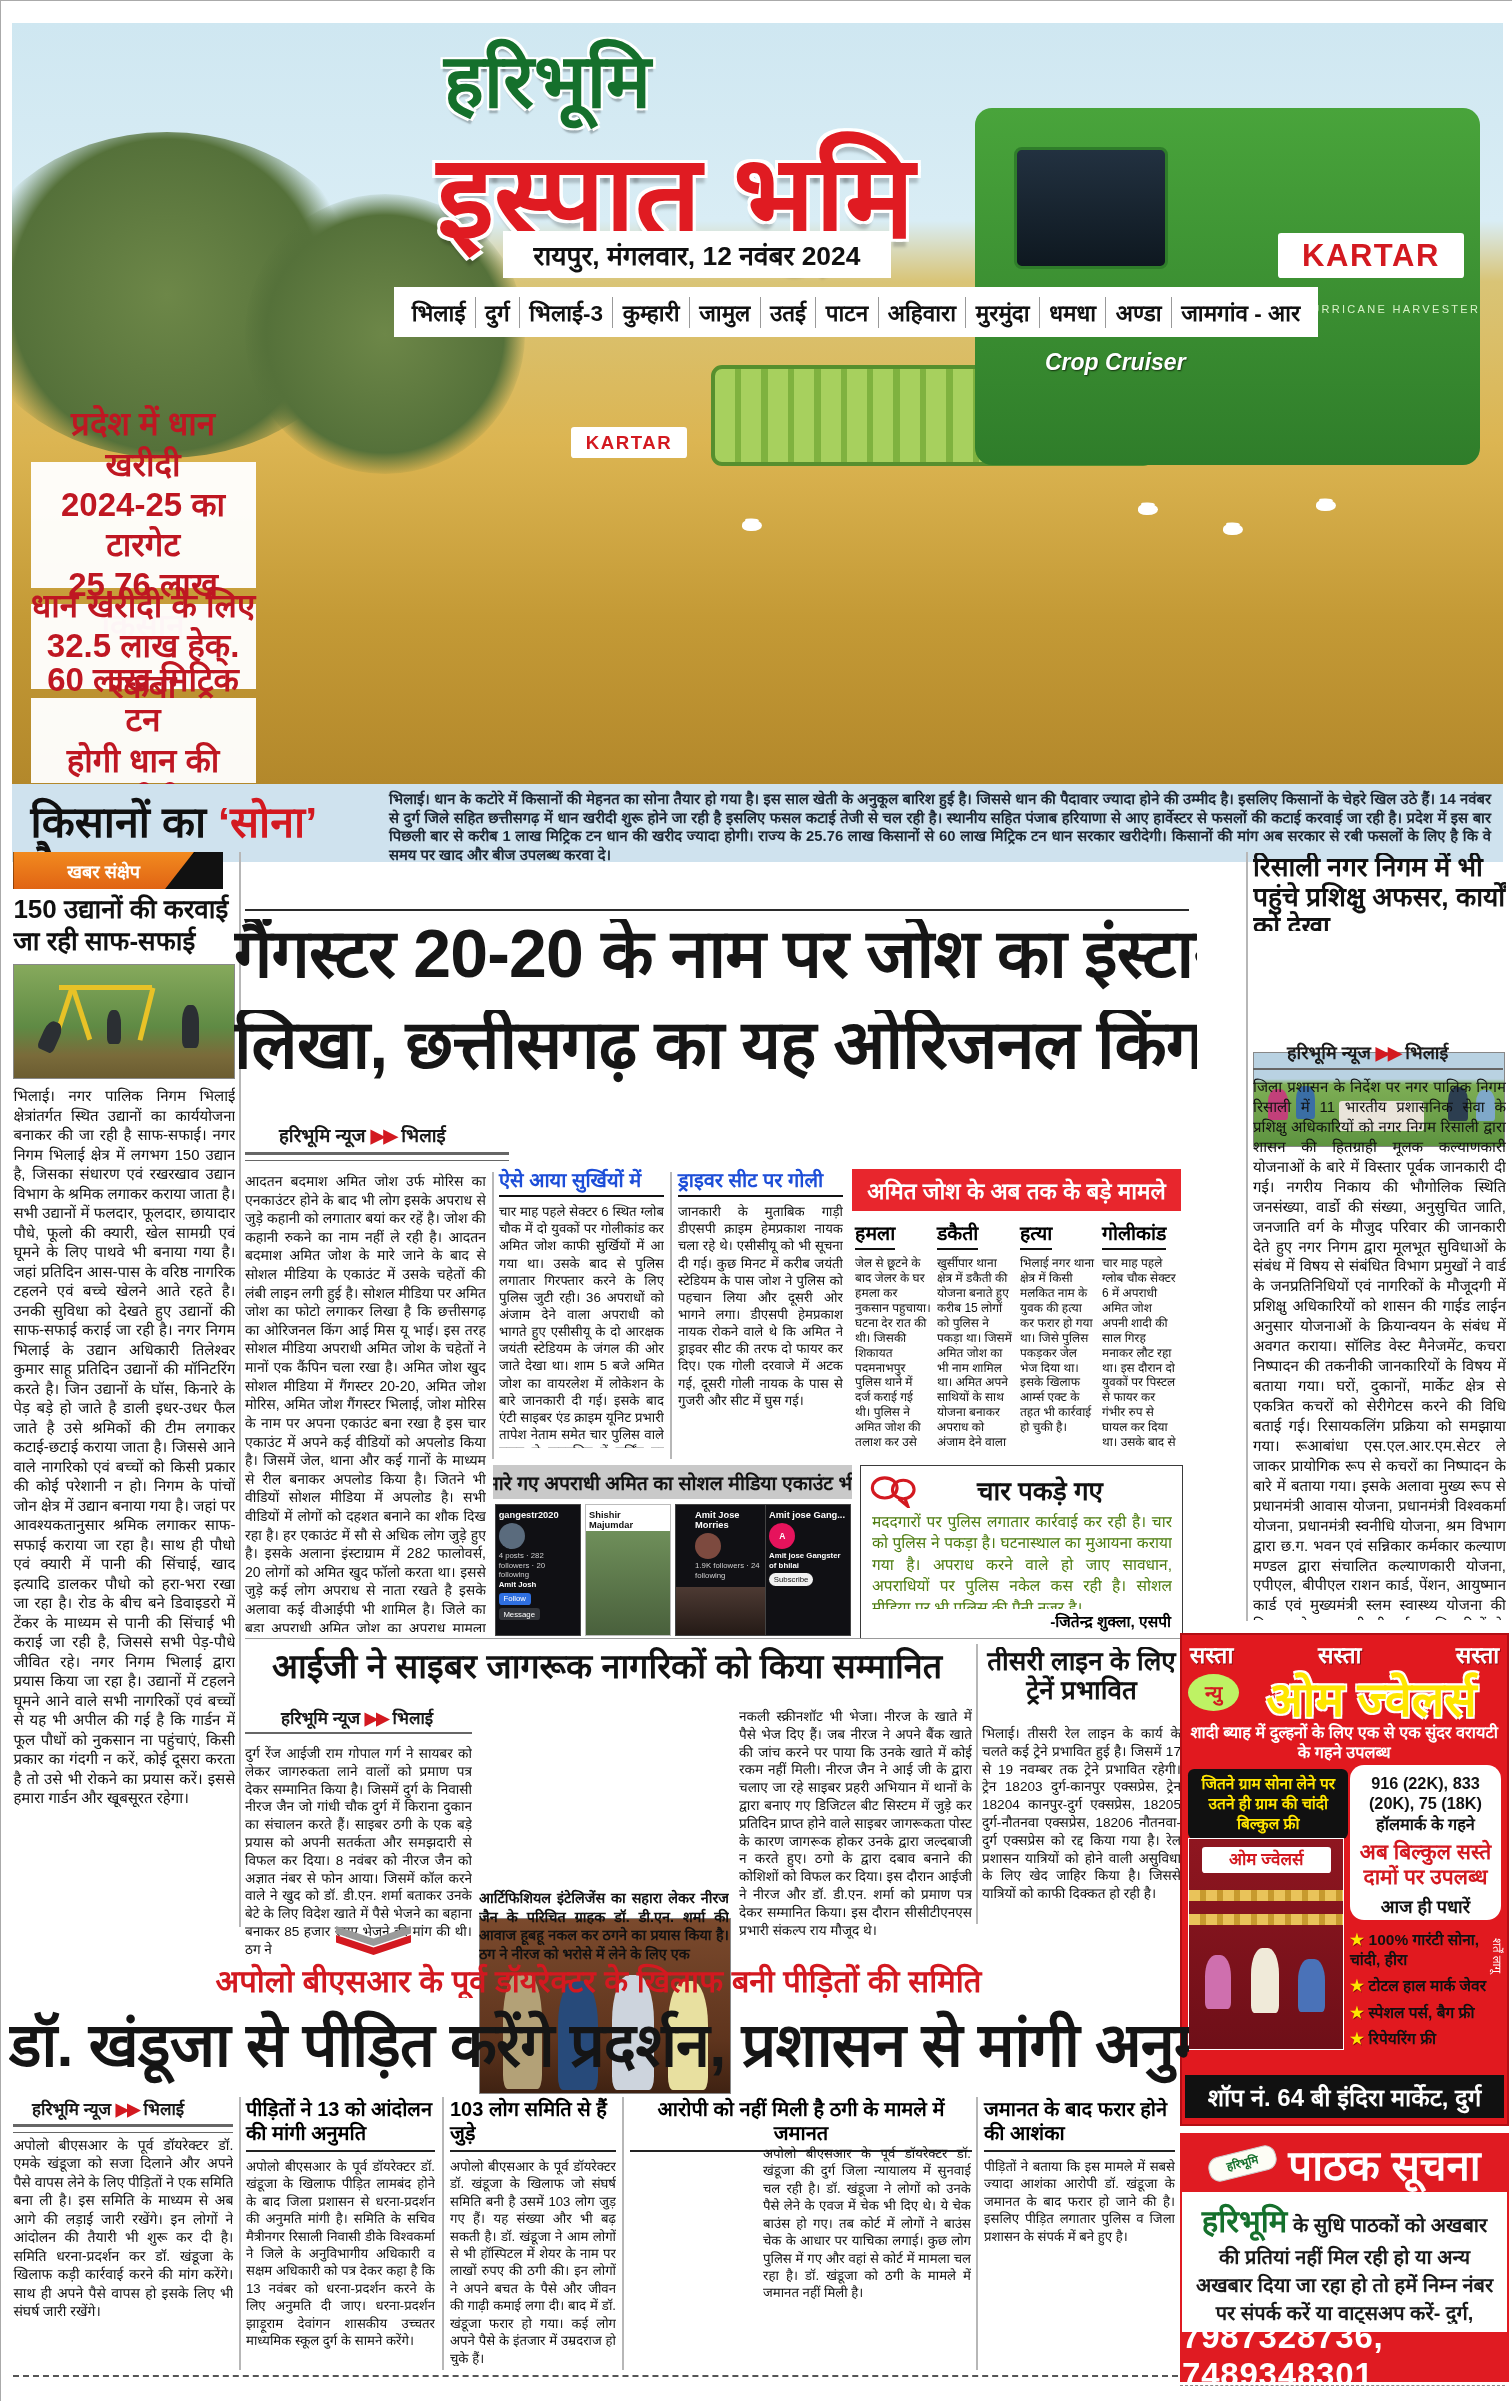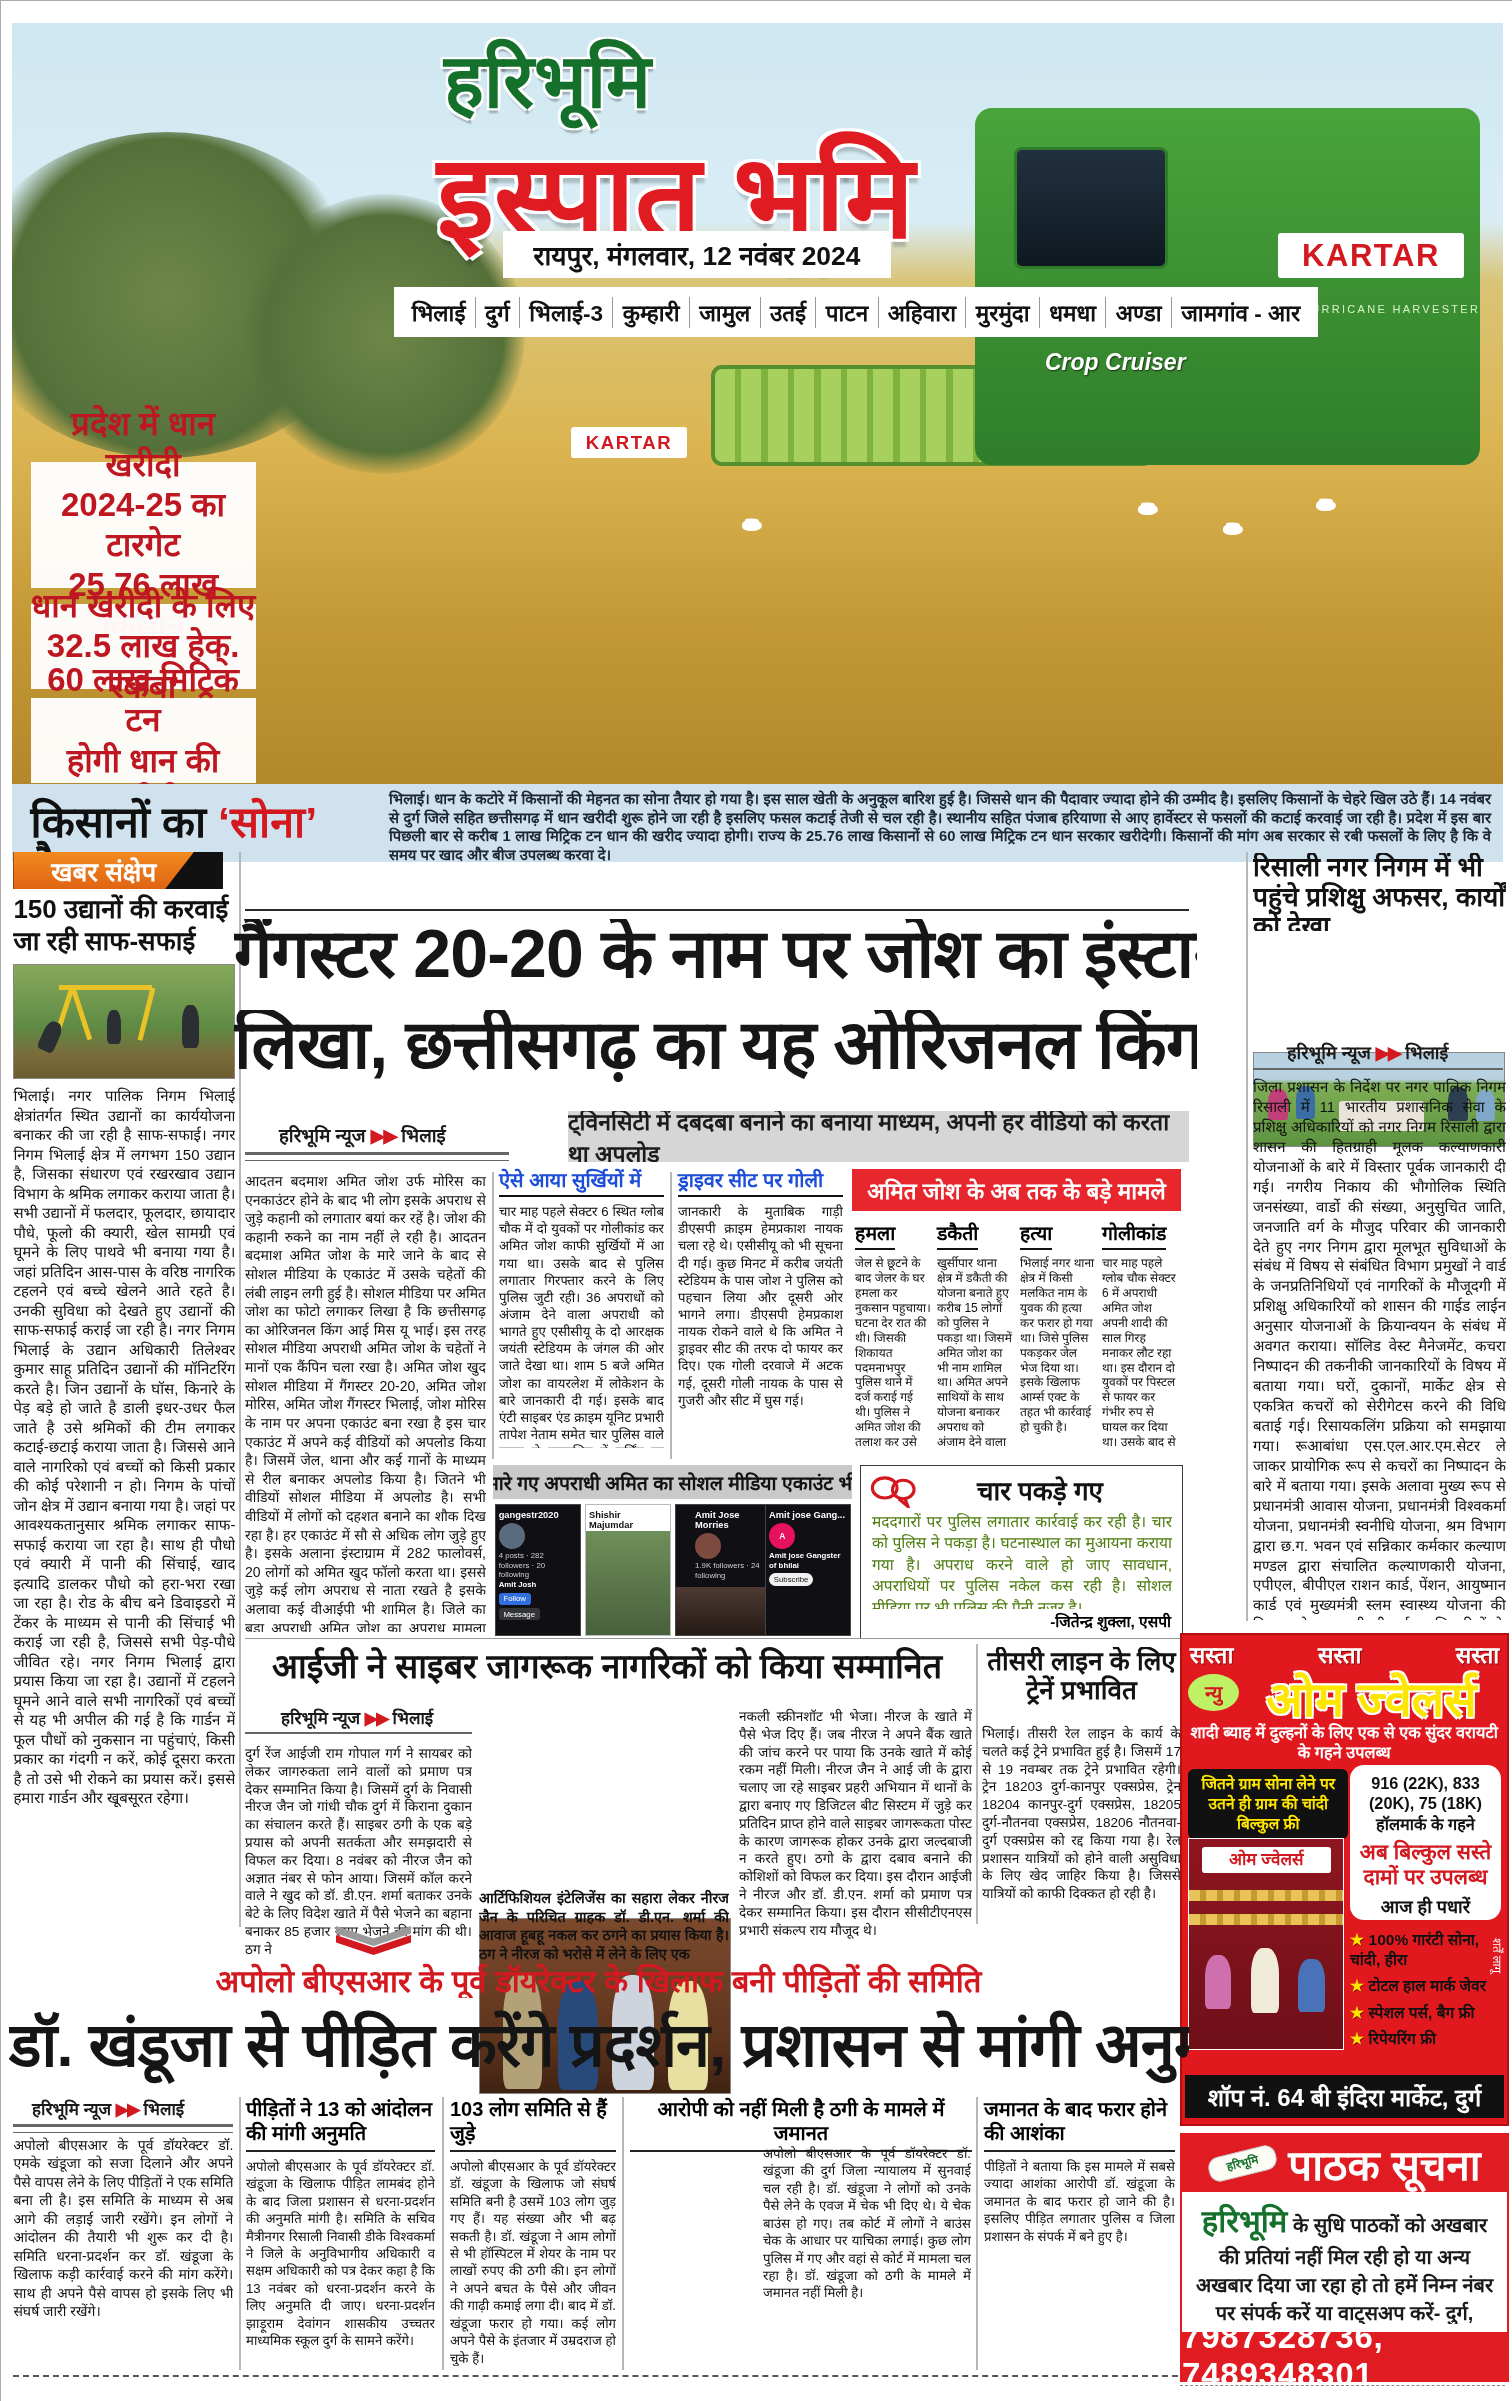--- a/index.html
+++ b/index.html
@@ -34,21 +34,21 @@
   .hibox{background:rgba(255,255,255,.96);display:flex;flex-direction:column;align-items:center;justify-content:center;
          font-size:33px;font-weight:bold;color:#bf1722;line-height:1.22;text-align:center;}
   
   #capstrip{left:11px;top:783px;width:1491px;height:78px;background:#cfe2ee;}
   #captitle{font-size:43px;font-weight:bold;color:#101010;line-height:1.0;}
   #captext{font-size:14.8px;font-weight:bold;color:#1d2733;text-align:justify;line-height:1.25;}
   
   #brieftab{background:#000;}
   #brieftab .inner{position:absolute;left:0;top:0;width:86%;height:100%;background:linear-gradient(#f28a1f,#e06414);
       clip-path:polygon(0 0,100% 0,84% 100%,0 100%);display:flex;align-items:center;justify-content:center;
-      color:#fff;font-size:26px;font-weight:bold;}
+      color:#fff;font-size:18px;font-weight:bold;}
   #brieftab .tri{position:absolute;right:0;top:0;width:30%;height:100%;background:#111;clip-path:polygon(100% 0,100% 100%,0 100%,55% 0);}
   .photoframe{border:1.6px solid #888;}
   .parkbg{background:linear-gradient(#86a95c 0%,#5f8a44 55%,#7a6b3a 80%,#6b5c31 100%);position:relative;overflow:hidden;}
   .swing{position:absolute;background:#e8c227;}
   .fig{position:absolute;background:#2b2f33;border-radius:40% 40% 20% 20%;}
   
   #kickline{font-size:29px;font-weight:bold;white-space:nowrap;}
   #mainhl1,#mainhl2{font-size:68px;font-weight:bold;color:#161616;white-space:nowrap;text-align:center;line-height:1.0;letter-spacing:-0.8px;}
   #graybar{background:#d6d6d6;display:flex;align-items:center;justify-content:center;font-size:23px;font-weight:bold;color:#1c1c1c;}
   .secttl{font-size:20px;font-weight:bold;color:#1d4ed8;border-bottom:2.3px solid #111;padding-bottom:3.9px;line-height:1.1;}
@@ -189,21 +189,20 @@
   <div class="rule abs" style="left:244px;top:908px;width:944px;height:2.3px;"></div>
   <div id="mainhl1" class="abs hid" style="left:233px;top:918px;width:963px;height:90px;">गैंगस्टर 20-20 के नाम पर जोश का इंस्टाग्राम</div>
   <div id="mainhl2" class="abs hid" style="left:233px;top:1009px;width:963px;height:92px;">लिखा, छत्तीसगढ़ का यह ओरिजनल किंग</div>
 
   <div class="byline abs" style="left:278px;top:1121px;font-size:18.6px;">
     <span>हरिभूमि न्यूज</span>
     <span class="arr">▶▶</span>
     <span>भिलाई</span>
   </div>
   <div class="abs" style="left:244px;top:1151px;width:264px;height:4.7px;border-top:3.1px solid #666;border-bottom:0.8px solid #666;"></div>
-  <div id="graybar" class="abs hid" style="left:567px;top:1110px;width:621px;height:51px;">ट्विनसिटी में दबदबा बनाने का बनाया माध्यम, अपनी हर वीडियो को करता था अपलोड</div>
 
   <div class="bt abs" style="left:244px;top:1171px;width:241px;height:460px;font-size:14px;line-height:1.33;">आदतन बदमाश अमित जोश उर्फ मोरिस का एनकाउंटर होने के बाद भी लोग इसके अपराध से जुड़े कहानी को लगातार बयां कर रहें है। जोश की कहानी रुकने का नाम नहीं ले रही है। आदतन बदमाश अमित जोश के मारे जाने के बाद से सोशल मीडिया के एकाउंट में उसके चहेतों की लंबी लाइन लगी हुई है। सोशल मीडिया पर अमित जोश का फोटो लगाकर लिखा है कि छत्तीसगढ़ का ओरिजनल किंग आई मिस यू भाई। इस तरह सोशल मीडिया अपराधी अमित जोश के चहेतों ने मानों एक कैंपिन चला रखा है। अमित जोश खुद सोशल मीडिया में गैंगस्टर 20-20, अमित जोश मोरिस, अमित जोश गैंगस्टर भिलाई, जोश मोरिस के नाम पर अपना एकाउंट बना रखा है इस चार एकाउंट में अपने कई वीडियों को अपलोड किया है। जिसमें जेल, थाना और कई गानों के माध्यम से रील बनाकर अपलोड किया है। जितने भी वीडियों सोशल मीडिया में अपलोड है। सभी वीडियों में लोगों को दहशत बनाने का शौक दिख रहा है। हर एकाउंट में सौ से अधिक लोग जुड़े हुए है। इसके अलाना इंस्टाग्राम में 282 फालोवर्स, 20 लोगों को अमित खुद फॉलो करता था। इससे जुड़े कई लोग अपराध से नाता रखते है इसके अलावा कई वीआईपी भी शामिल है। जिले का बड़ा अपराधी अमित जोश का अपराध मामला देखा जाए तो नाबालिग के समय से ही अपराध के दुनिया में कदम रख लिया था। उसके बाद से अमित जोश पीछे मुड़कर नहीं देखा लगातार अपराध करता गया और एक दिन जिले का बड़ा अपराधी बनकर सामने आया।</div>
   <div class="vline abs" style="left:491px;top:1171px;height:287px;"></div>
 
   <div class="abs" style="left:498px;top:1168px;width:165px;">
     <div class="secttl">ऐसे आया सुर्खियों में</div>
     <div class="bt" style="width:165px;height:245px;font-size:13.2px;line-height:1.3;margin-top:6.2px;">चार माह पहले सेक्टर 6 स्थित ग्लोब चौक में दो युवकों पर गोलीकांड कर अमित जोश काफी सुर्खियों में आ गया था। उसके बाद से पुलिस लगातार गिरफ्तार करने के लिए पुलिस जुटी रही। 36 अपराधों को अंजाम देने वाला अपराधी को भागते हुए एसीसीयू के दो आरक्षक जयंती स्टेडियम के जंगल की ओर जाते देखा था। शाम 5 बजे अमित जोश का वायरलेश में लोकेशन के बारे जानकारी दी गई। इसके बाद एंटी साइबर एंड क्राइम यूनिट प्रभारी तापेश नेताम समेत चार पुलिस वाले वाहन से टाउनशिप में सर्चिंग पर निकले।</div>
   </div>
   <div class="vline abs" style="left:669px;top:1171px;height:287px;"></div>
 

